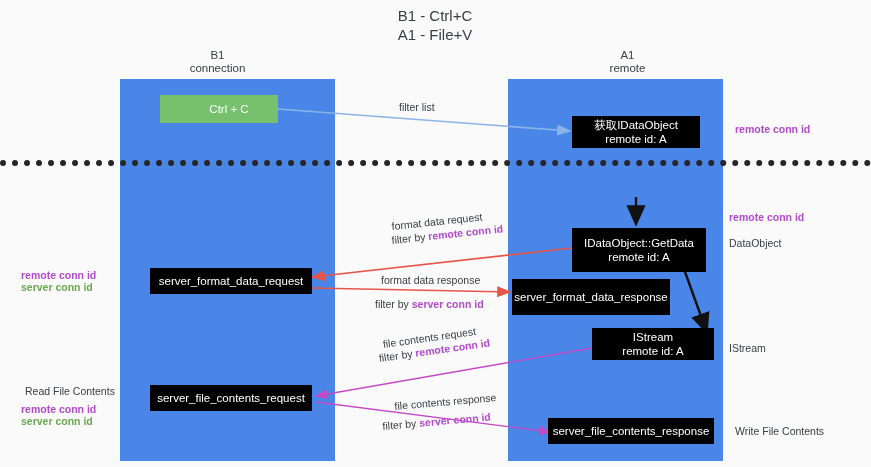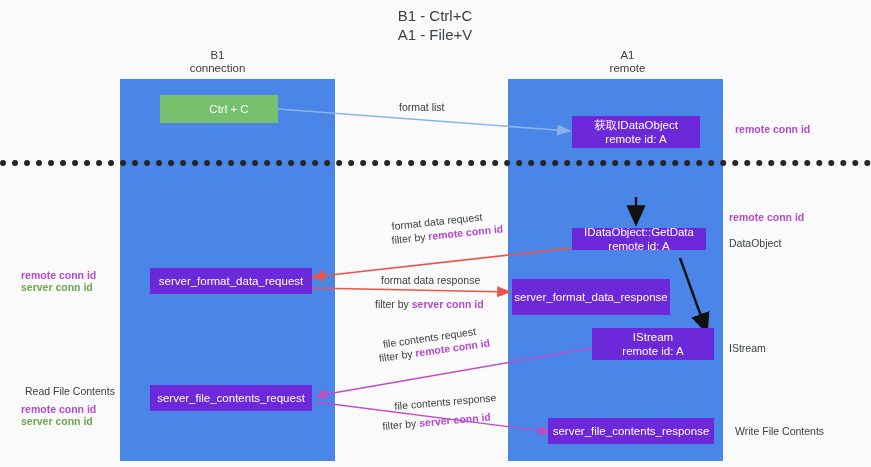--- a/index.html
+++ b/index.html
@@ -15,21 +15,21 @@
   svg#wires{position:absolute;left:0;top:0;width:871px;height:467px;pointer-events:none;}
 
   .lane{position:absolute;background:#4a86e8;}
   .lane-head{position:absolute;text-align:center;font-size:11.5px;line-height:13px;color:#3c4043;white-space:pre-line;}
 
   .title{position:absolute;text-align:center;font-size:15px;line-height:19px;color:#3c4043;white-space:pre-line;}
 
   .box{position:absolute;box-sizing:border-box;display:flex;flex-direction:column;
        align-items:center;justify-content:center;text-align:center;
        color:#ffffff;font-size:11.5px;line-height:14px;}
-  .box.orange{background:#6d28d9;}
+  .box.orange{background:#000000;}
   .box.green{background:#77c06d;padding-left:20px;}
   .box .l2{font-size:11.5px;}
 
   .lbl{position:absolute;font-size:10.5px;line-height:13px;white-space:nowrap;color:#3c4043;}
   .lbl.rot{transform-origin:left top;}
   .purple{color:#b44ad0;font-weight:bold;}
   .green-t{color:#6aa84f;font-weight:bold;}
 
   .dashline{position:absolute;left:0;width:871px;height:0;
             border-top:6px dotted #262626;}
@@ -86,21 +86,21 @@
   <div class="box green" style="left:160px;top:95px;width:118px;height:28px;">
     <div>Ctrl + C</div>
   </div>
 
   <div class="box orange" style="left:572px;top:116px;width:128px;height:32px;">
     <div>获取IDataObject</div>
     <div class="l2">remote id: A</div>
   </div>
 
 
-  <div class="box orange" style="left:572px;top:228px;width:134px;height:22px;">
+  <div class="box orange" style="left:572px;top:228px;width:134px;height:44px;">
     <div>IDataObject::GetData</div>
     <div class="l2">remote id: A</div>
   </div>
 
   <div class="box orange" style="left:150px;top:268px;width:162px;height:26px;">
     <div>server_format_data_request</div>
   </div>
 
   <div class="box orange" style="left:512px;top:279px;width:158px;height:36px;">
     <div>server_format_data_response</div>
@@ -112,21 +112,21 @@
   </div>
 
   <div class="box orange" style="left:548px;top:418px;width:166px;height:26px;">
     <div>server_file_contents_response</div>
   </div>
 
   <div class="box orange" style="left:150px;top:385px;width:162px;height:26px;">
     <div>server_file_contents_request</div>
   </div>
 
-  <div class="lbl" style="left:399px;top:101px;">format list</div>
+  <div class="lbl" style="left:399px;top:101px;">filter list</div>
 
   <div class="lbl rot" style="left:391px;top:220px;transform:rotate(-6deg);">format data request</div>
   <div class="lbl rot" style="left:391px;top:234px;transform:rotate(-6deg);">
     <span>filter by </span><span class="purple">remote conn id</span>
   </div>
 
   <div class="lbl" style="left:381px;top:274px;">format data response</div>
   <div class="lbl" style="left:375px;top:298px;">
     <span>filter by </span><span class="purple">server conn id</span>
   </div>

